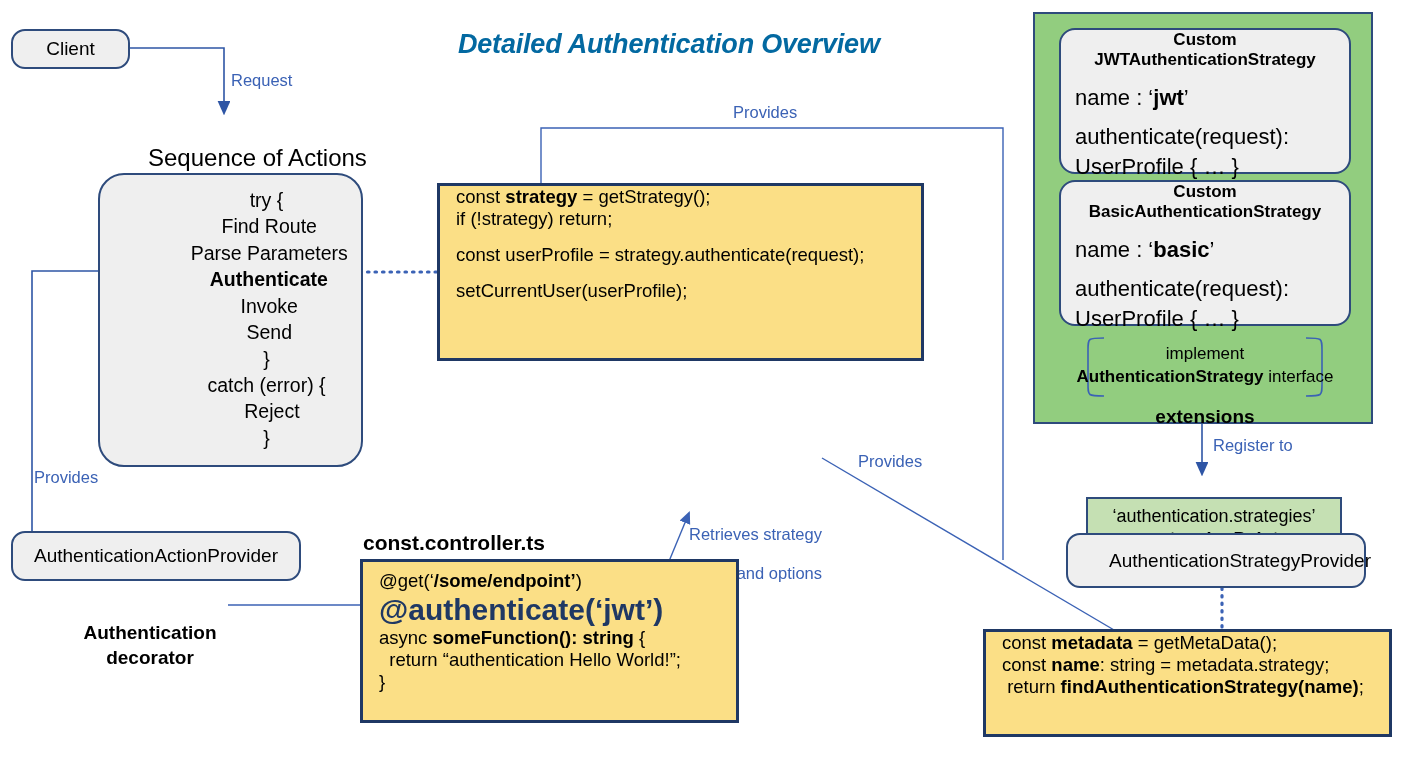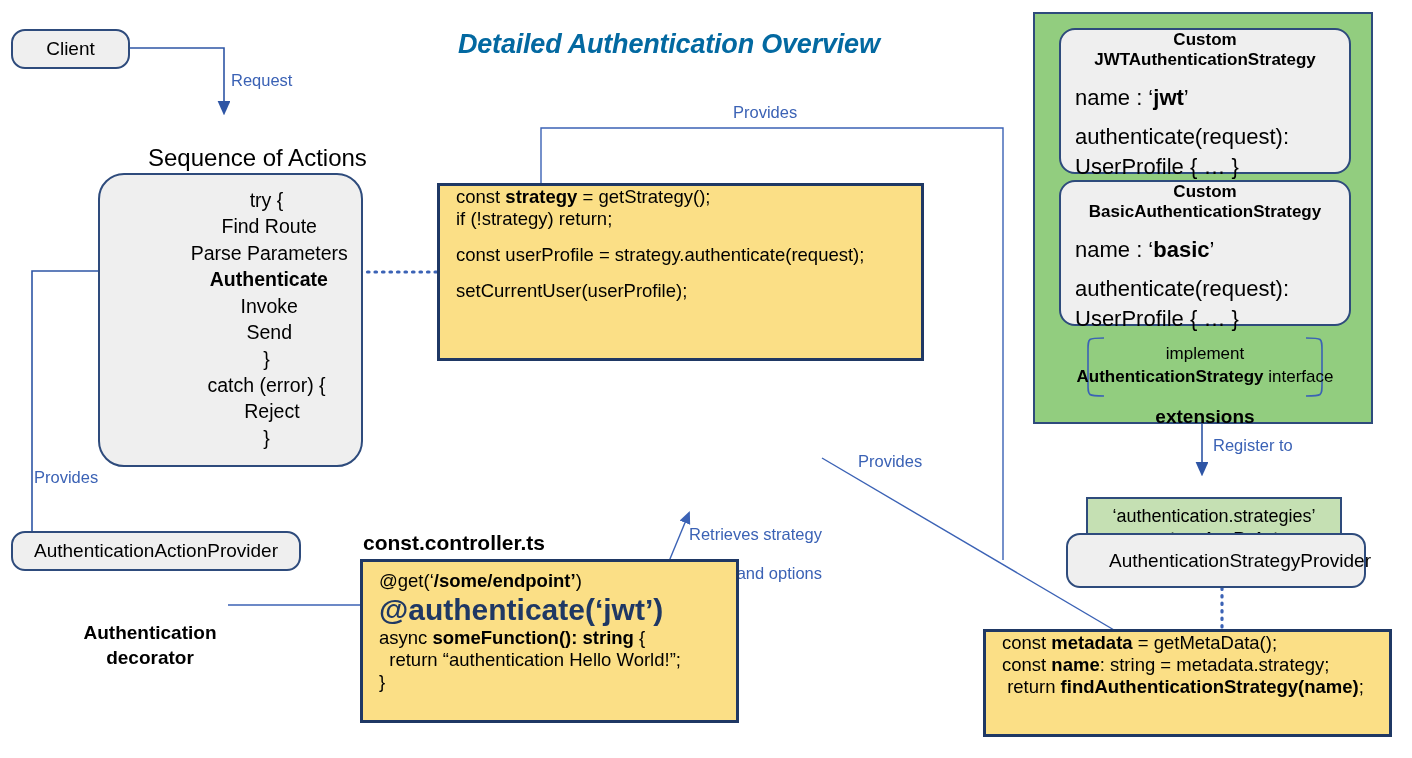--- a/index.html
+++ b/index.html
@@ -249,21 +249,21 @@
 
   <div class="abs label" style="left:858px;top:452px;">Provides</div>
 
   <div class="abs label" style="left:689px;top:505px;width:200px;">
     <div>Retrieves strategy</div>
     <div><b>name</b><span> and options</span></div>
   </div>
 
   <div class="abs label" style="left:34px;top:468px;">Provides</div>
 
-  <div class="abs grey-box" style="left:11px;top:531px;width:290px;height:40px;text-align:right;">
+  <div class="abs grey-box" style="left:11px;top:531px;width:290px;height:50px;text-align:right;">
     <span>AuthenticationActionProvider</span>
   </div>
 
   <div class="abs bold-label" style="left:72px;top:621px;width:156px;">Authentication
 decorator</div>
 
   <div class="abs" style="left:363px;top:531px;font-weight:bold;font-size:21px;">const.controller.ts</div>
 
   <div class="abs yellow-box" style="left:360px;top:559px;width:379px;height:164px;justify-content:flex-start;padding-top:8px;">
     <div style="width:100%;">

